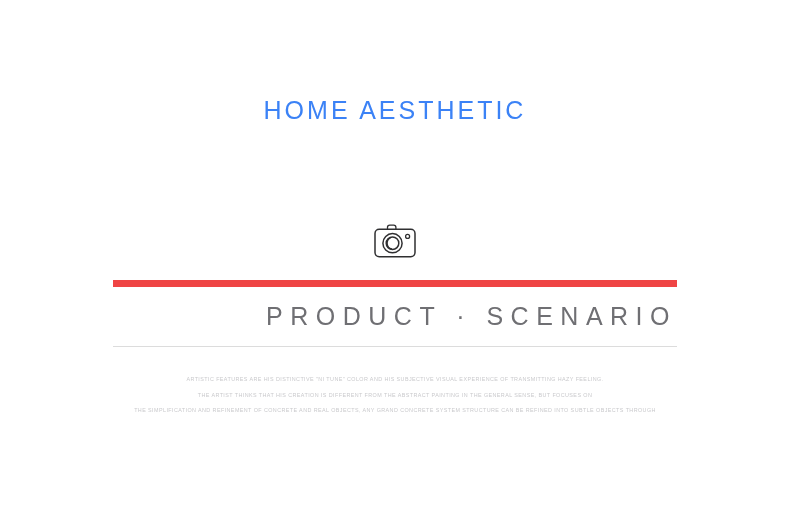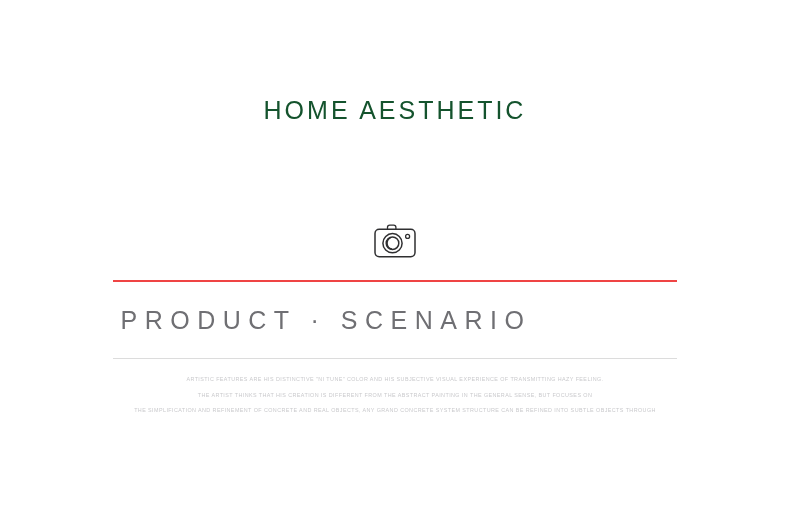--- a/index.html
+++ b/index.html
@@ -29,21 +29,21 @@
     left: 0;
     width: 790px;
     text-align: center;
   }
   .site-title {
     display: inline-block;
     font-family: "Liberation Sans", sans-serif;
     font-size: 25px;
     font-weight: 400;
     letter-spacing: 3.0px;
-    color: #14532d;
+    color: #3b82f6;
     line-height: 1.2;
     white-space: nowrap;
   }
 
   
   .icon-block {
     position: absolute;
     top: 222px;
     left: 0;
     width: 790px;
@@ -55,27 +55,27 @@
     height: 40px;
     line-height: 0;
   }
 
   
   .section-band {
     position: absolute;
     top: 280px;
     left: 113px;
     width: 564px;
-    border-top: 2px solid #ef4444;
+    border-top: 7px solid #ef4444;
     border-bottom: 1px solid #dcdcdc;
-    height: 79px;
+    height: 67px;
     box-sizing: border-box;
     display: flex;
     align-items: center;
-    justify-content: flex-start;
+    justify-content: flex-end;
   }
   .section-title {
     font-family: "Liberation Sans", sans-serif;
     font-size: 25px;
     font-weight: 400;
     letter-spacing: 7.5px;
     color: #6f6f73;
     white-space: nowrap;
     text-indent: 7.5px;
   }

